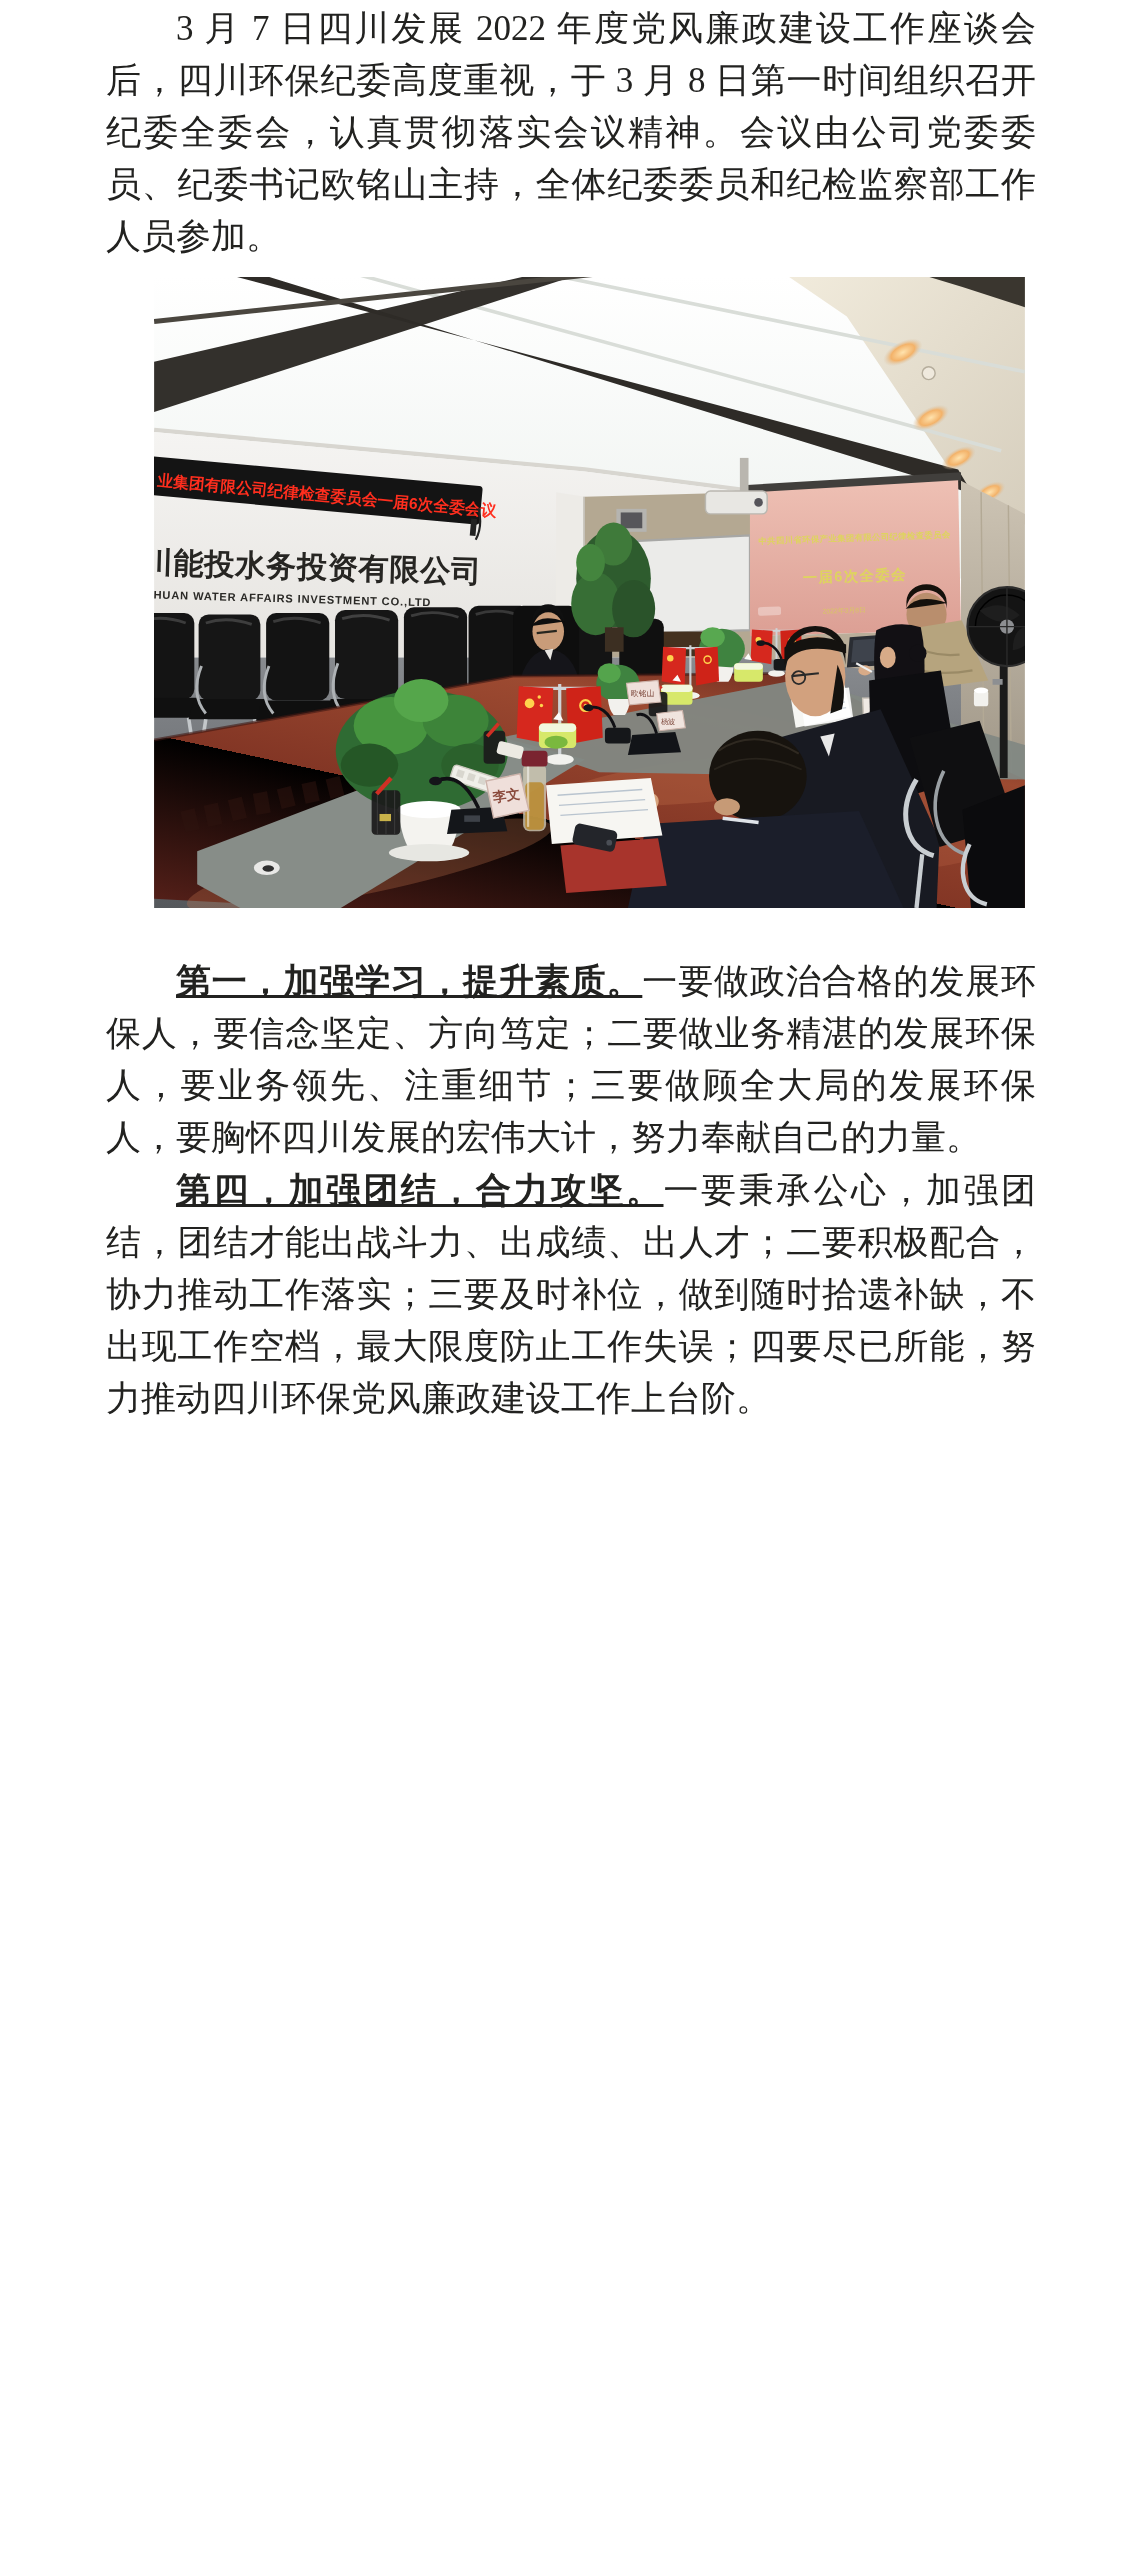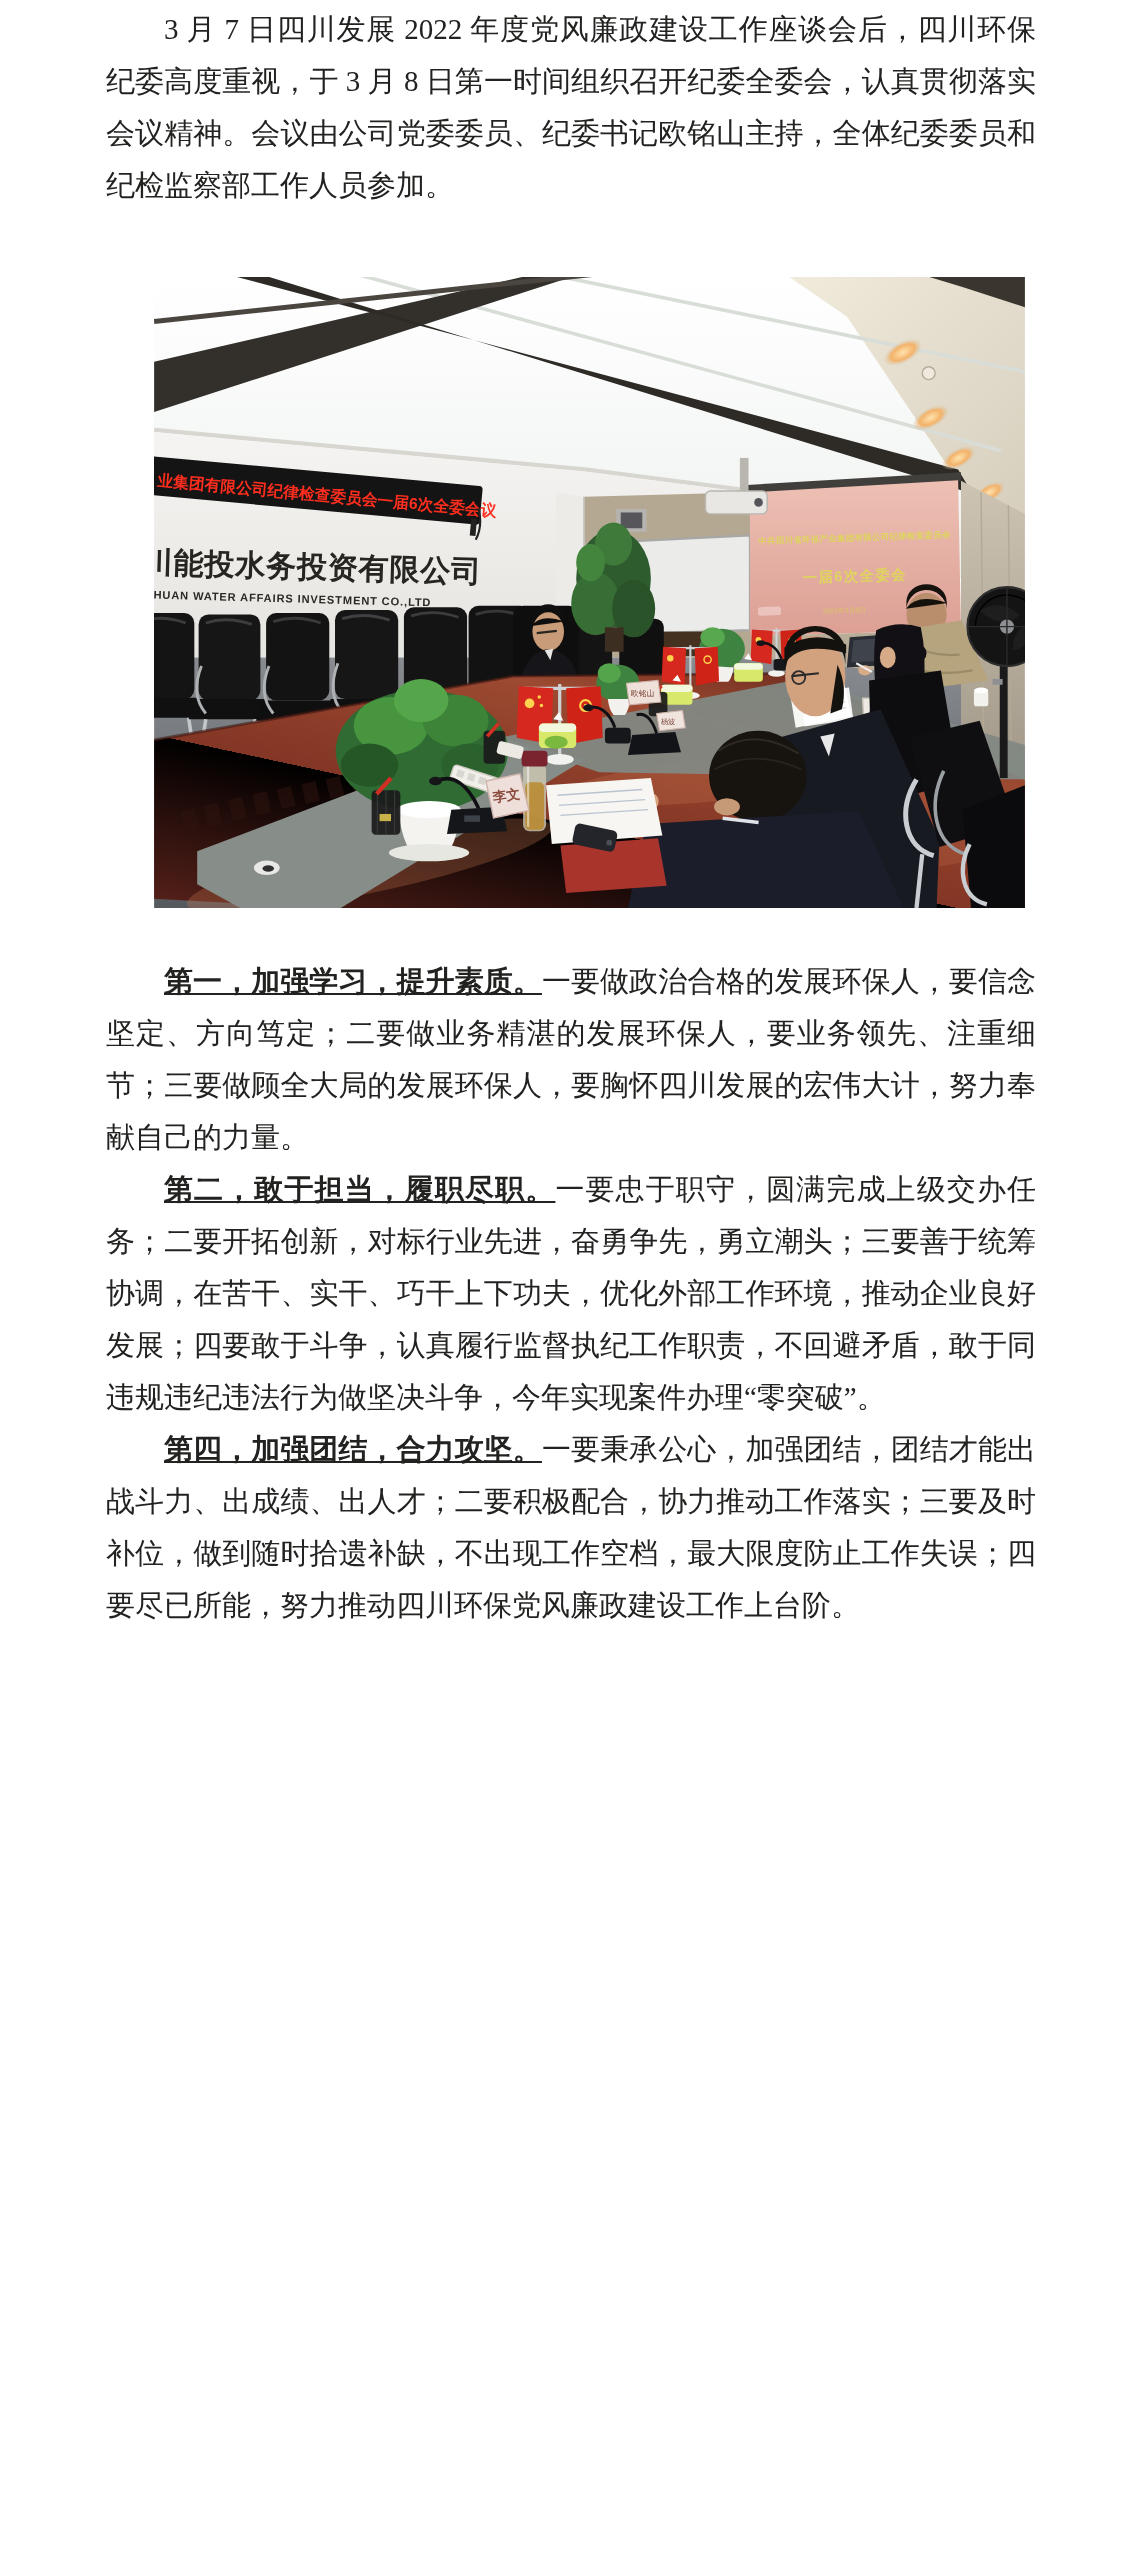--- a/index.html
+++ b/index.html
@@ -1,21 +1,21 @@
 <!DOCTYPE html>
 <html style="font-size:11.5px"><head>
 <meta charset="utf-8">
 <style>
   html,body{margin:0;padding:0;background:#ffffff;}
   #page{position:relative;width:1140px;height:2576px;background:#ffffff;overflow:hidden;
         font-family:"Liberation Serif",serif;color:#1f1f1f;}
   .article{position:absolute;left:106px;width:930px;}
   .article-top{top:2.9px;}
   .article-main{top:955px;}
-  p.para{margin:0;font-size:29px;line-height:52px;text-align:justify;text-justify:inter-character;
+  p.para{margin:0;font-size:35px;line-height:52px;text-align:justify;text-justify:inter-character;
          text-indent:2em;color:#222220;}
   p.para .lead{font-weight:700;font-family:"Liberation Sans",sans-serif;text-decoration:underline;}
   #photo-wrap{position:absolute;left:154px;top:277px;width:871px;height:631px;overflow:hidden;}
   svg text{font-family:"Liberation Sans",sans-serif;}
 </style>
 </head>
 <body>
 
 <div id="page">
 
@@ -458,18 +458,17 @@
 
       <g>
         <rect x="1142" y="576" width="20" height="22" rx="4" fill="#f2f1ed"></rect>
         <ellipse cx="1152" cy="576" rx="10" ry="4" fill="#ffffff"></ellipse>
       </g>
     </svg>
   </div>
 
   <div class="article article-main">
       <p class="para"><span class="lead">第一，加强学习，提升素质。</span><span>一要做政治合格的发展环保人，要信念坚定、方向笃定；二要做业务精湛的发展环保人，要业务领先、注重细节；三要做顾全大局的发展环保人，要胸怀四川发展的宏伟大计，努力奉献自己的力量。</span></p>
-      <p class="para"><span class="lead">第二，敢于担当，履职尽职。</span><span>一要忠于职守，圆满完成上级交办任务；二要开拓创新，对标行业先进，奋勇争先，勇立潮头；三要善于统筹协调，在苦干、实干、巧干上下功夫，优化外部工作环境，推动企业良好发展；四要敢于斗争，认真履行监督执纪工作职责，不回避矛盾，敢于同违规违纪违法行为做坚决斗争，今年实现案件办理“零突破”。</span></p>
       <p class="para"><span class="lead">第四，加强团结，合力攻坚。</span><span>一要秉承公心，加强团结，团结才能出战斗力、出成绩、出人才；二要积极配合，协力推动工作落实；三要及时补位，做到随时拾遗补缺，不出现工作空档，最大限度防止工作失误；四要尽已所能，努力推动四川环保党风廉政建设工作上台阶。</span></p>
     </div>
 
 </div>
 
 
 </body></html>

